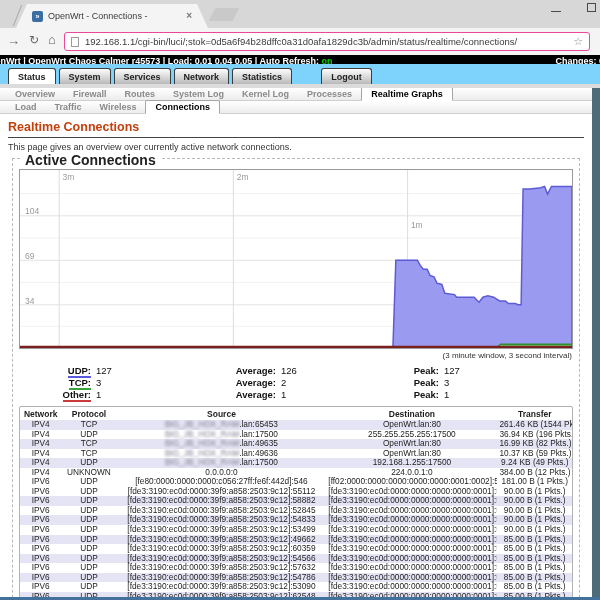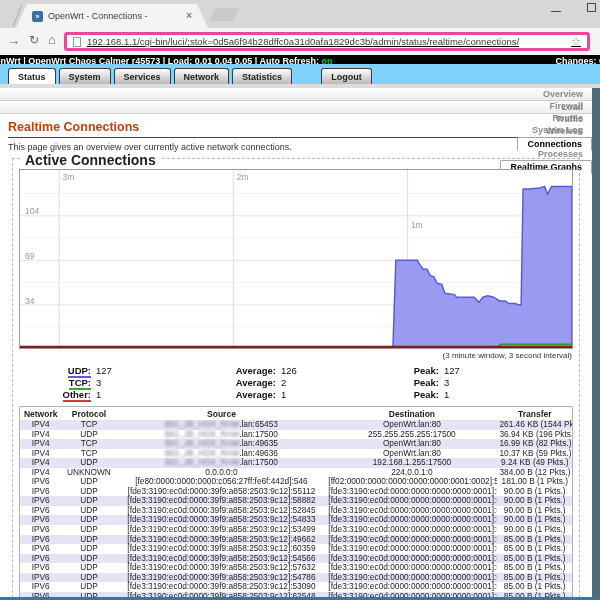--- a/index.html
+++ b/index.html
@@ -25,21 +25,21 @@
   .win-max { width:9px; height:9px; border:1px solid #4a4a4a; }
 
   
   .toolbar { position:absolute; top:28px; left:0; width:600px; height:27px; background:#f4f4f4; }
   .nav-ico { position:absolute; top:4px; font-size:13px; color:#5f6368; }
   .back-ico { left:-11px; top:5px; }
   .fwd-ico { left:7px; top:5px; }
   .reload-ico { left:29px; top:5px; font-size:12px; }
   .home-ico { left:48px; top:4px; font-size:13px; }
   .urlbar { position:absolute; left:64px; top:4px; width:526px; height:19px; background:#fff;
-    border:3px solid #ec4899; border-radius:3px; display:flex; align-items:center; padding:0 6px; gap:6px;text-decoration:underline; }
+    border:1px solid #ec4899; border-radius:3px; display:flex; align-items:center; padding:0 6px; gap:6px; }
   .page-ico { width:8px; height:10px; border:1px solid #9a9a9a; background:#fff; flex:0 0 auto; }
   .url-text { font-size:9.5px; color:#3a3a3a; white-space:nowrap; overflow:hidden; flex:1; }
   .star-ico { font-size:11px; color:#9a9a9a; flex:0 0 auto; }
 
   
   .statusbar { position:absolute; top:55px; left:0; width:600px; height:13px; background:#000;
     color:#fff; font-size:9px; font-weight:bold; line-height:13px; white-space:nowrap; overflow:hidden; }
   .statusbar .leftseg { margin-left:-17px; }
   .statusbar .green { color:#00cc00; }
   .statusbar .rightseg { position:absolute; right:-4px; top:0; }
@@ -51,21 +51,21 @@
     background:linear-gradient(#fdfdfd,#b9b9b9); border:1px solid #3c3c3c; border-bottom:none;
     border-radius:3px 3px 0 0; margin-right:3px; cursor:pointer; }
   .mtab.active { background:#fff; }
   .mtab.gap { margin-left:26px; }
 
   
   .page { position:absolute; top:88px; left:0; width:600px; height:509px; background:#4d6b78; }
   .page-inner { position:absolute; left:0; top:0; width:592px; height:509px; background:#fff; overflow:hidden; }
 
   .subrow { height:13px; background:linear-gradient(#ffffff,#ececec); border-bottom:1px solid #cfcfcf;
-    display:flex; align-items:flex-end; padding-left:6px;flex-direction:column; }
+    display:flex; align-items:flex-end; padding-left:6px; }
   .stab { font-size:9px; font-weight:bold; color:#8a8a8a; padding:1px 9px; cursor:pointer; white-space:nowrap; }
   .stab.active { color:#000; background:#fff; border:1px solid #a5a5a5; border-bottom:1px solid #fff;
     margin-bottom:-1px; border-radius:2px 2px 0 0; }
 
   .h2 { margin:6px 8px 0; font-size:12.5px; font-weight:bold; color:#c2410c;
     padding-bottom:3px; border-bottom:1px solid #444; }
   .desc { margin:4px 8px 2px; font-size:9px; color:#333; }
 
   .fieldset { margin:6px 12px 0; border:1px dashed #b8b8b8; padding:6px; height:520px; position:relative; }
   .fs-legend { position:absolute; top:-7px; left:8px; background:#fff; padding:0 4px;

